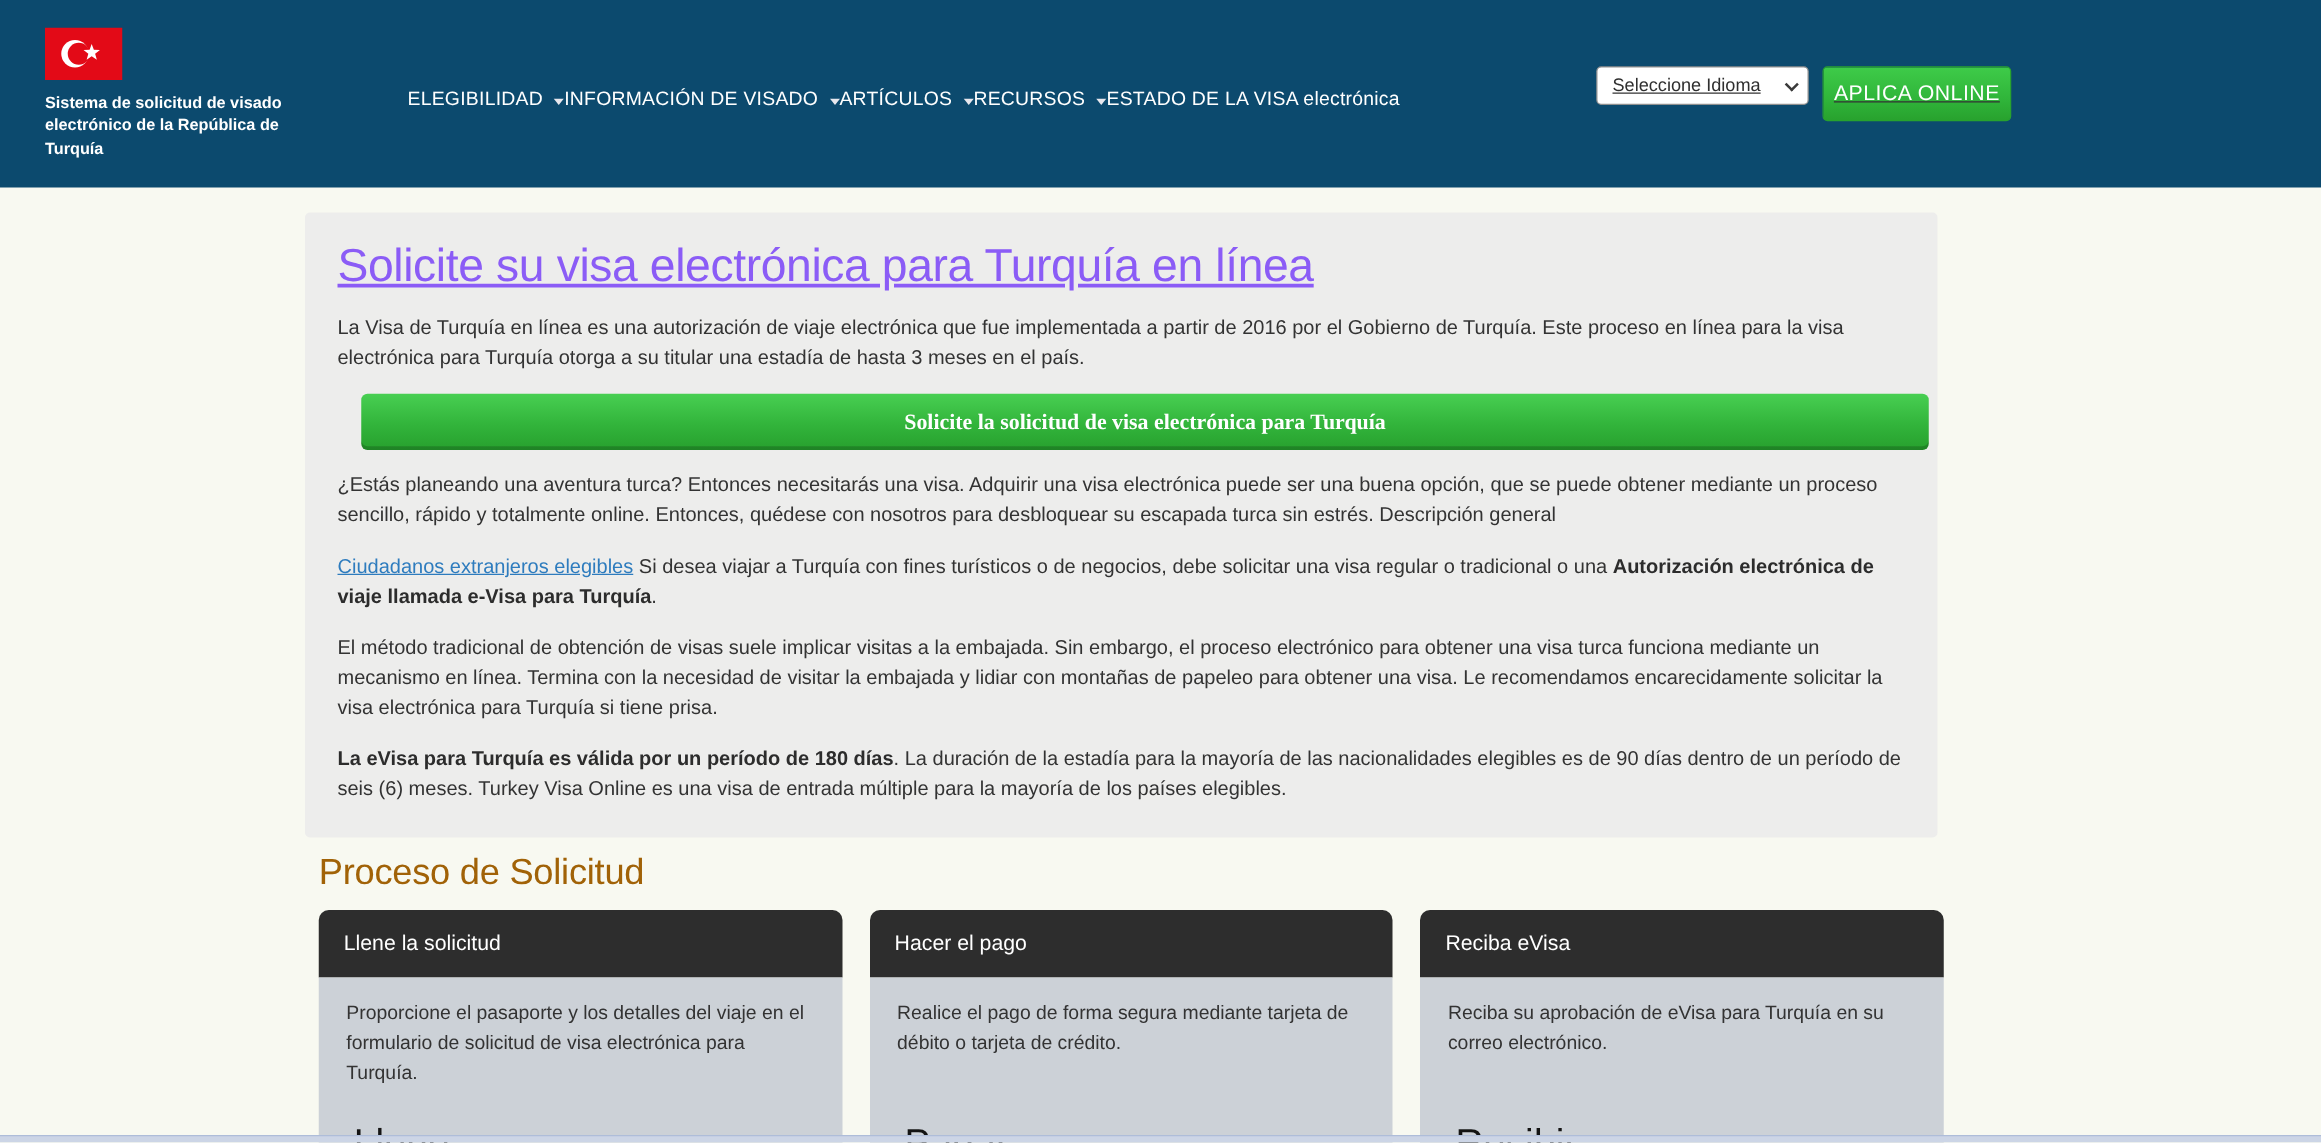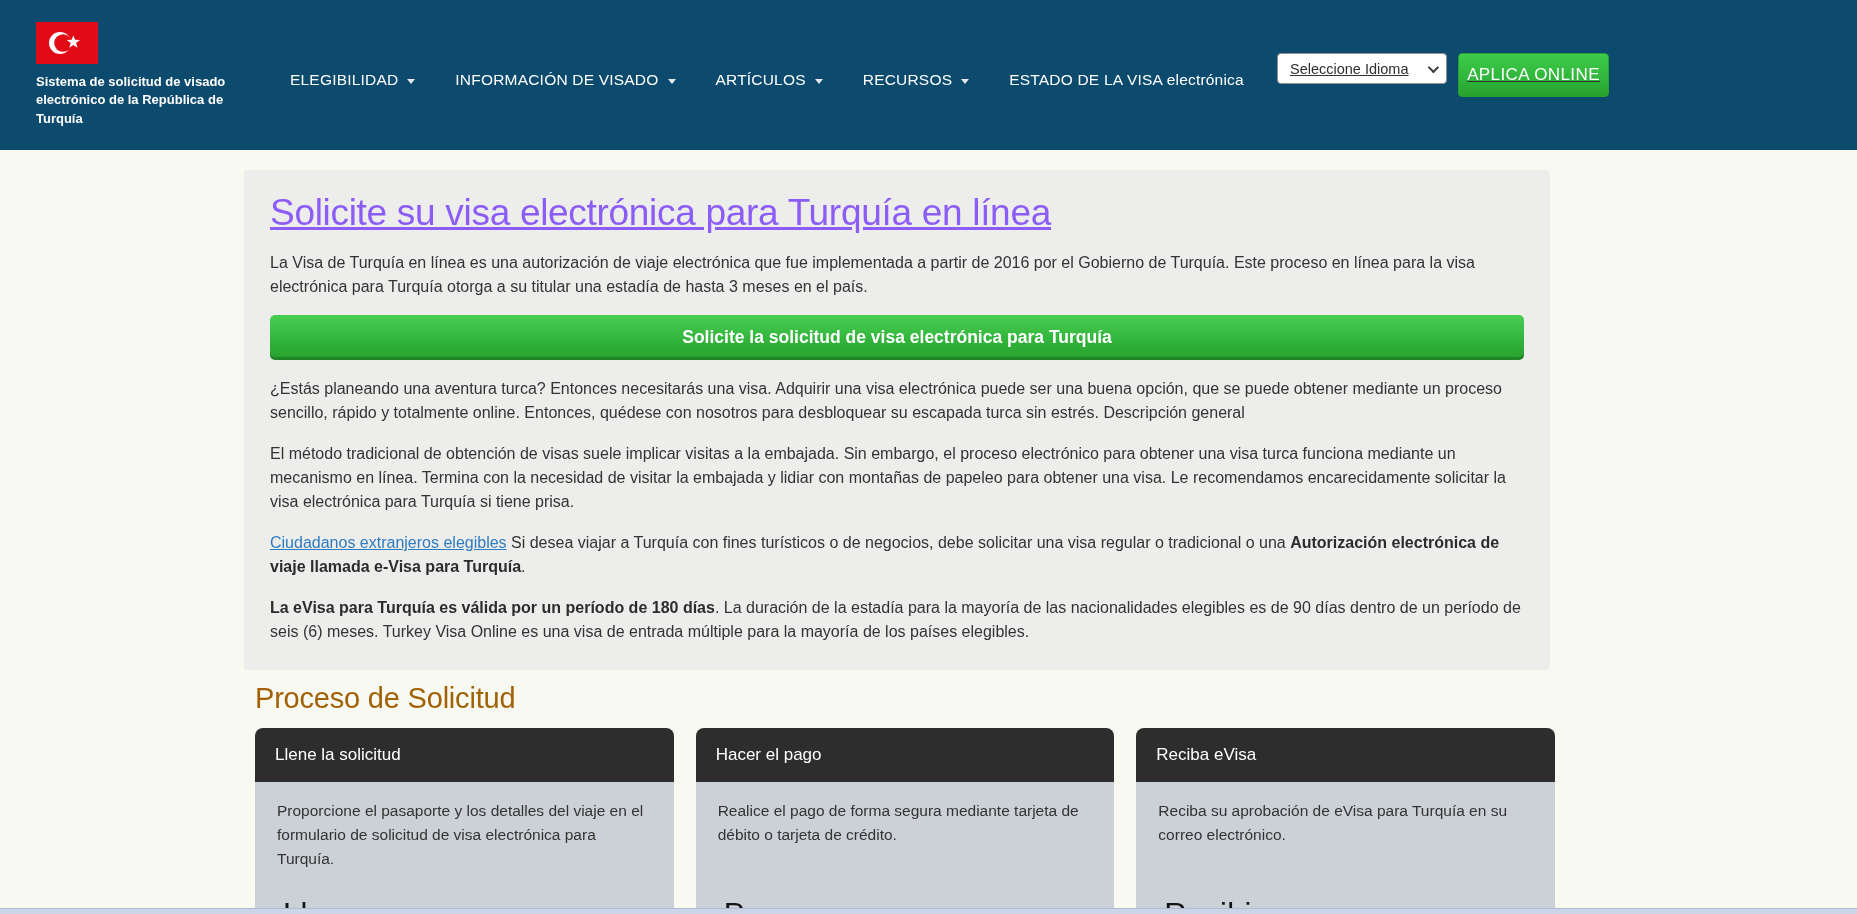--- a/index.html
+++ b/index.html
@@ -26,22 +26,21 @@
     margin-top:9px;
     color:#ffffff;
     font-size:13px;
     font-weight:bold;
     line-height:1.42;
     width:200px;
   }
   .nav-links {
     display:flex;
     align-items:center;
-    gap:40px;
-    margin-left:42px;
+    margin-left:78px;
     padding-top:10px;
   }
   .nav-item {
     color:#ffffff;
     font-size:15.5px;
     letter-spacing:.2px;
     white-space:nowrap;
     cursor:pointer;
     display:flex;
     align-items:center;
@@ -121,24 +120,25 @@
     align-items:center;
     justify-content:center;
     width:100%;
     height:45px;
     margin-top:16px;
     border:none;
     border-radius:5px;
     background:linear-gradient(180deg,#48cf52 0%,#32b43b 55%,#27a02e 100%);
     box-shadow:inset 0 -3px 0 rgba(0,0,0,.18);
     color:#ffffff;
-    font-family:Liberation Sans, sans-serif;
+    font-family:Liberation Serif, serif;
     font-size:17.5px;
     font-weight:bold;
     cursor:pointer;
+    margin-left:19px;
   }
 
   
   .process { margin:12px 0 0 255px; width:1300px; }
   .process h2 {
     font-size:29px;
     font-weight:400;
     color:#a16207;
     letter-spacing:-.2px;
   }
@@ -234,23 +234,23 @@
 
 <section class="panel">
   <h1>Solicite su visa electrónica para Turquía en línea</h1>
 
   <p>La Visa de Turquía en línea es una autorización de viaje electrónica que fue implementada a partir de 2016 por el Gobierno de Turquía. Este proceso en línea para la visa electrónica para Turquía otorga a su titular una estadía de hasta 3 meses en el país.</p>
 
   <button class="cta-btn">Solicite la solicitud de visa electrónica para Turquía</button>
 
   <p>¿Estás planeando una aventura turca? Entonces necesitarás una visa. Adquirir una visa electrónica puede ser una buena opción, que se puede obtener mediante un proceso sencillo, rápido y totalmente online. Entonces, quédese con nosotros para desbloquear su escapada turca sin estrés. Descripción general</p>
 
+  <p><a class="text-link">Ciudadanos extranjeros elegibles</a><span> Si desea viajar a Turquía con fines turísticos o de negocios, debe solicitar una visa regular o tradicional o una </span><b>Autorización electrónica de viaje llamada e-Visa para Turquía</b><span>.</span></p>
+
   <p>El método tradicional de obtención de visas suele implicar visitas a la embajada. Sin embargo, el proceso electrónico para obtener una visa turca funciona mediante un mecanismo en línea. Termina con la necesidad de visitar la embajada y lidiar con montañas de papeleo para obtener una visa. Le recomendamos encarecidamente solicitar la visa electrónica para Turquía si tiene prisa.</p>
-
-  <p><a class="text-link">Ciudadanos extranjeros elegibles</a><span> Si desea viajar a Turquía con fines turísticos o de negocios, debe solicitar una visa regular o tradicional o una </span><b>Autorización electrónica de viaje llamada e-Visa para Turquía</b><span>.</span></p>
 
   <p><b>La eVisa para Turquía es válida por un período de 180 días</b><span>. La duración de la estadía para la mayoría de las nacionalidades elegibles es de 90 días dentro de un período de seis (6) meses. Turkey Visa Online es una visa de entrada múltiple para la mayoría de los países elegibles.</span></p>
 </section>
 
 <section class="process">
   <h2>Proceso de Solicitud</h2>
   <div class="cards">
 
     <div class="card">
       <div class="card-header">Llene la solicitud</div>

